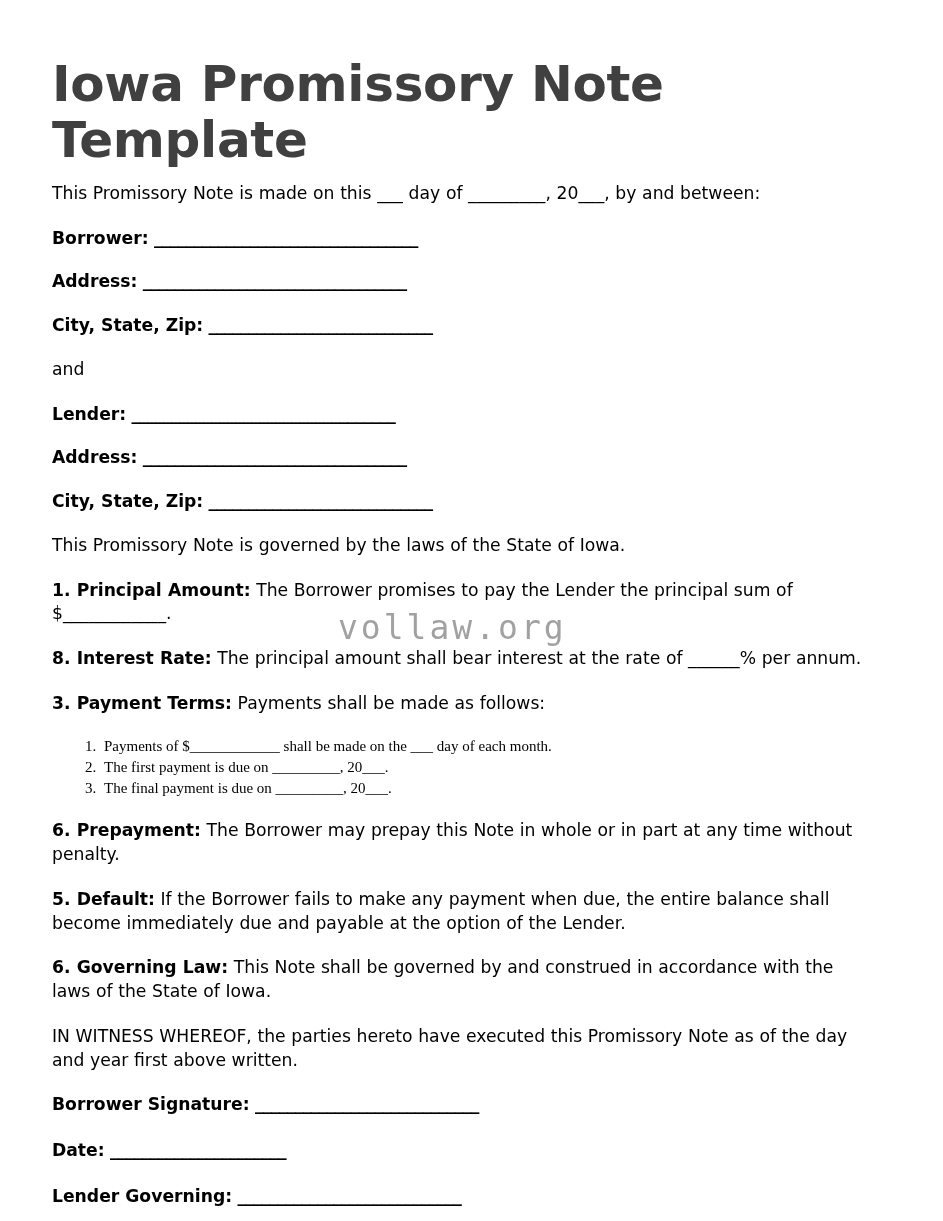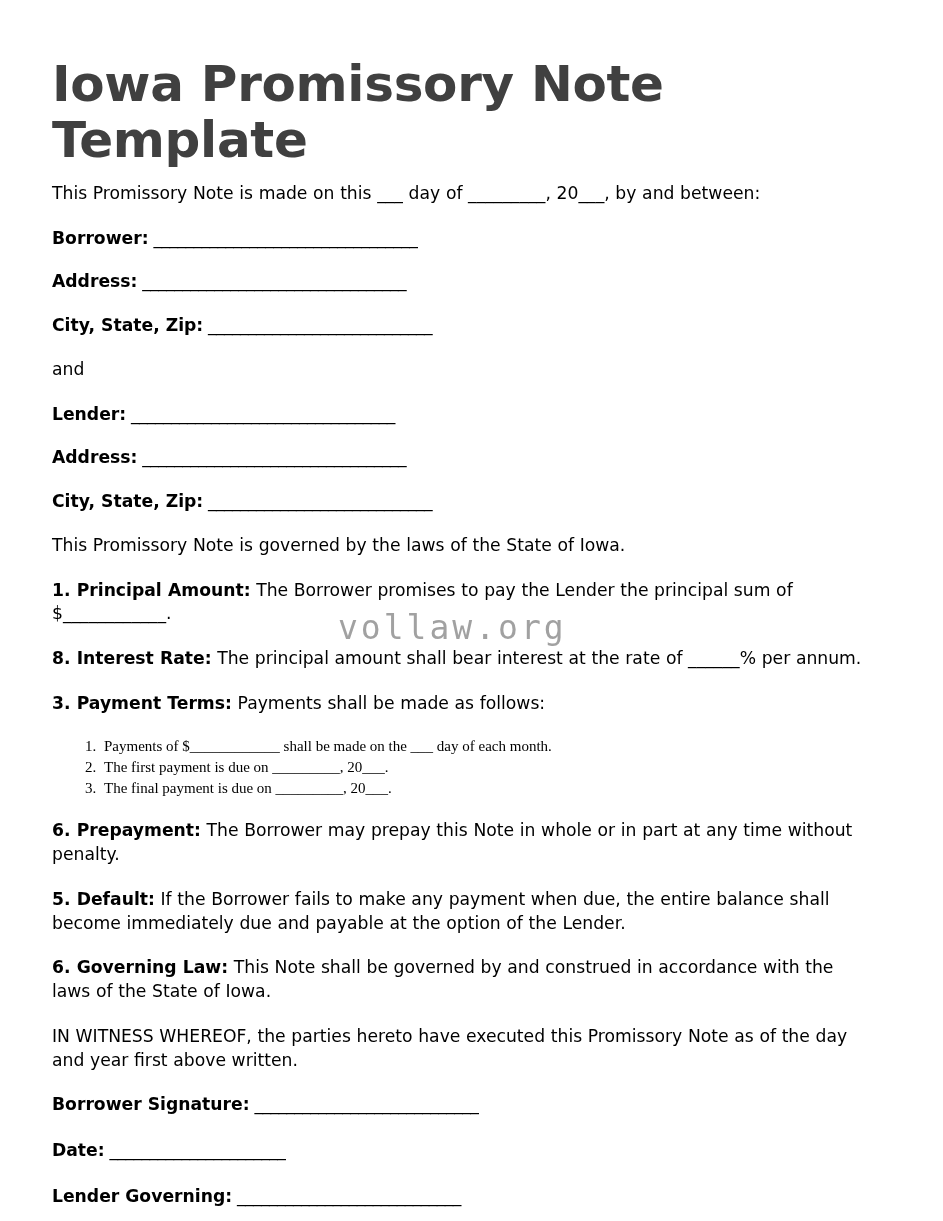--- a/index.html
+++ b/index.html
@@ -60,21 +60,21 @@
 
   p.field {
     font-size: 17.2px;
     line-height: 1.38;
     margin: 0 0 20px 0;
     font-weight: bold;
     color: #000;
   }
 
   p.field .blank {
-    font-weight: normal;
+    font-weight: bold;
     text-align: right;
   }
 
   .lbl {
     font-weight: bold;
   }
 
   .blank {
     font-weight: normal;
     letter-spacing: -0.6px;

